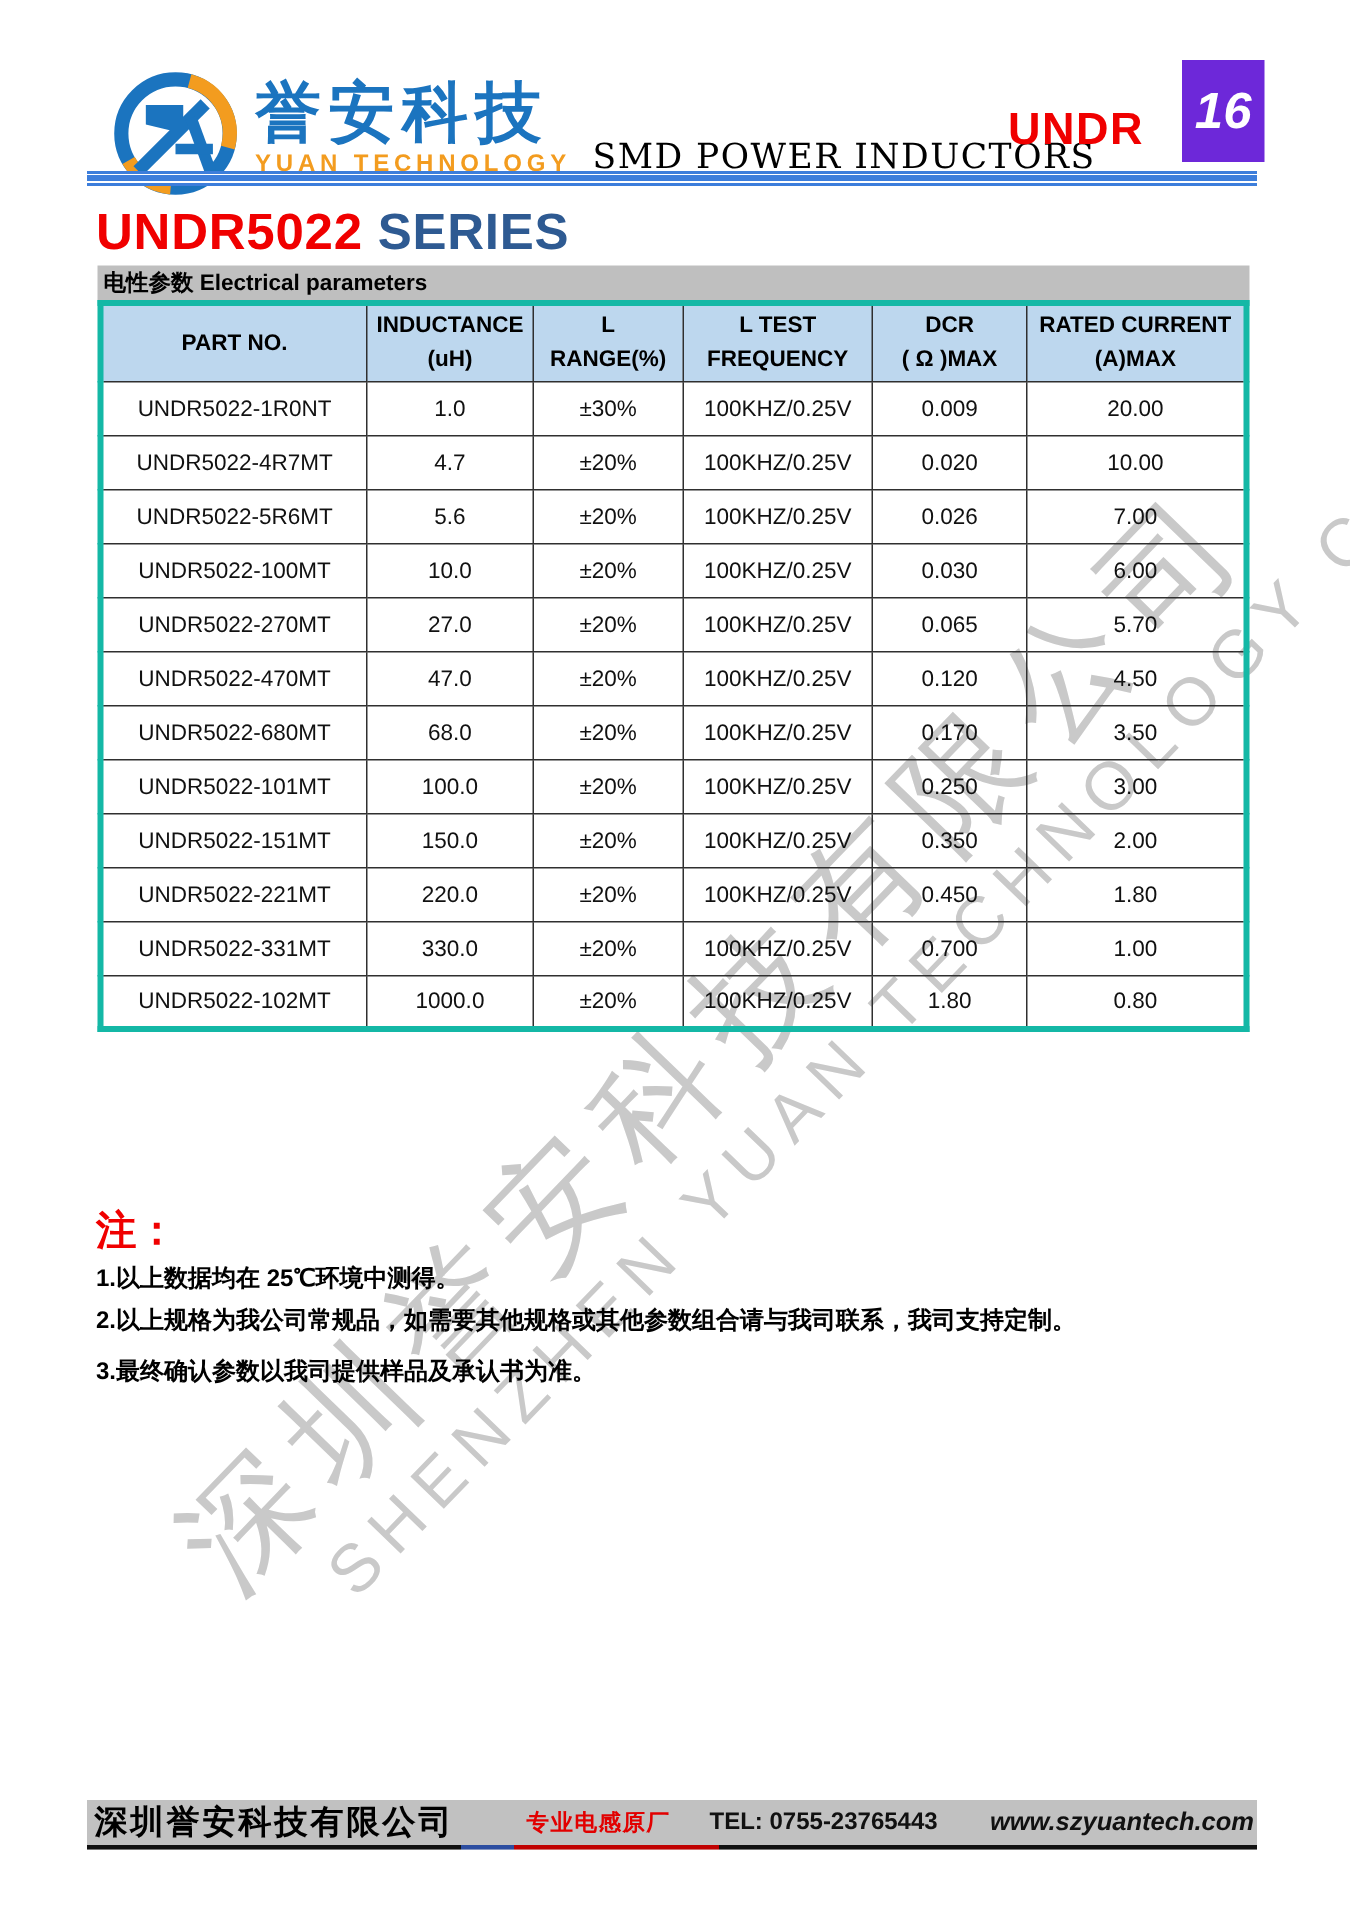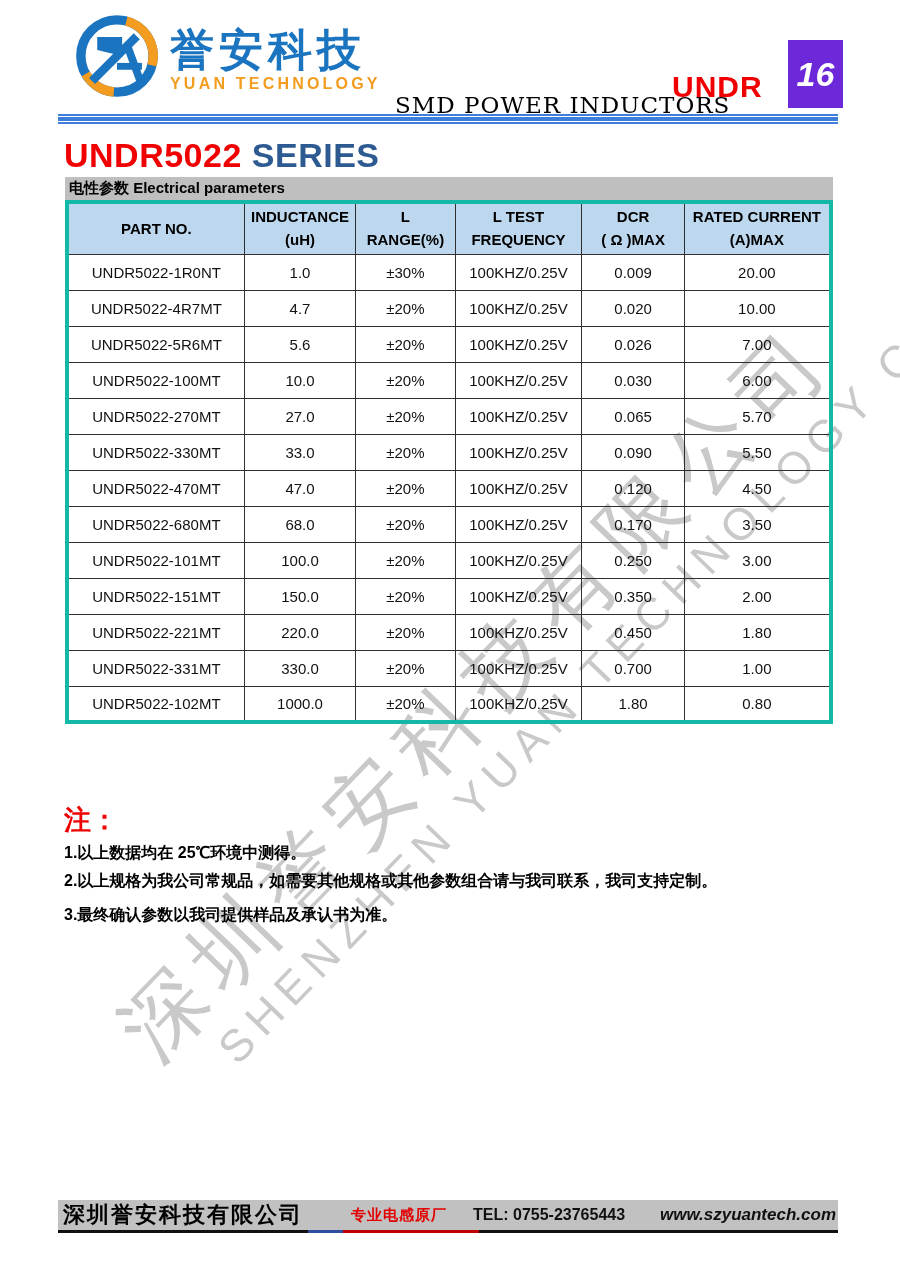--- a/index.html
+++ b/index.html
@@ -18,21 +18,21 @@
     transform:rotate(-46deg); transform-origin:0 0;
     white-space:nowrap; z-index:0; pointer-events:none;
     color:#c9c9c9;
   }
   .watermark .wm-cn { font-size:84px; letter-spacing:14px; font-weight:400; line-height:1.0; }
   .watermark .wm-en { font-size:45px; letter-spacing:9px; font-weight:400; margin-left:55px; margin-top:6px; }
 
   .layer { position:absolute; z-index:2; }
 
   
-  .logo-wrap { left:74px; top:13px; display:flex; align-items:center; }
+  .logo-wrap { left:74px; top:46px; display:flex; align-items:flex-start; }
   .logo-badge { width:86px; height:86px; }
   .logo-text { margin-left:10px; padding-top:8px; }
   .logo-cn { color:#1b74bf; font-size:44px; font-weight:bold; letter-spacing:5px; line-height:1.0; }
   .logo-en { color:#f39c1f; font-size:16px; font-weight:bold; letter-spacing:3.2px; margin-top:3px; }
 
   .doc-title { left:395px; top:92px; font-family:"DejaVu Serif", serif; font-size:23px; letter-spacing:1px; color:#000; }
   .series-code { left:672px; top:70px; color:#f00000; font-size:30px; font-weight:bold; letter-spacing:1px; }
   .page-box {
     left:788px; top:40px; width:55px; height:68px; background:#6d28d9;
     display:flex; align-items:center; justify-content:center;
@@ -188,28 +188,20 @@
         </tr>
         <tr>
           <td>UNDR5022-270MT</td>
           <td>27.0</td>
           <td>±20%</td>
           <td>100KHZ/0.25V</td>
           <td>0.065</td>
           <td>5.70</td>
         </tr>
         <tr>
-          <td>UNDR5022-330MT</td>
-          <td>33.0</td>
-          <td>±20%</td>
-          <td>100KHZ/0.25V</td>
-          <td>0.090</td>
-          <td>5.50</td>
-        </tr>
-        <tr>
           <td>UNDR5022-470MT</td>
           <td>47.0</td>
           <td>±20%</td>
           <td>100KHZ/0.25V</td>
           <td>0.120</td>
           <td>4.50</td>
         </tr>
         <tr>
           <td>UNDR5022-680MT</td>
           <td>68.0</td>

